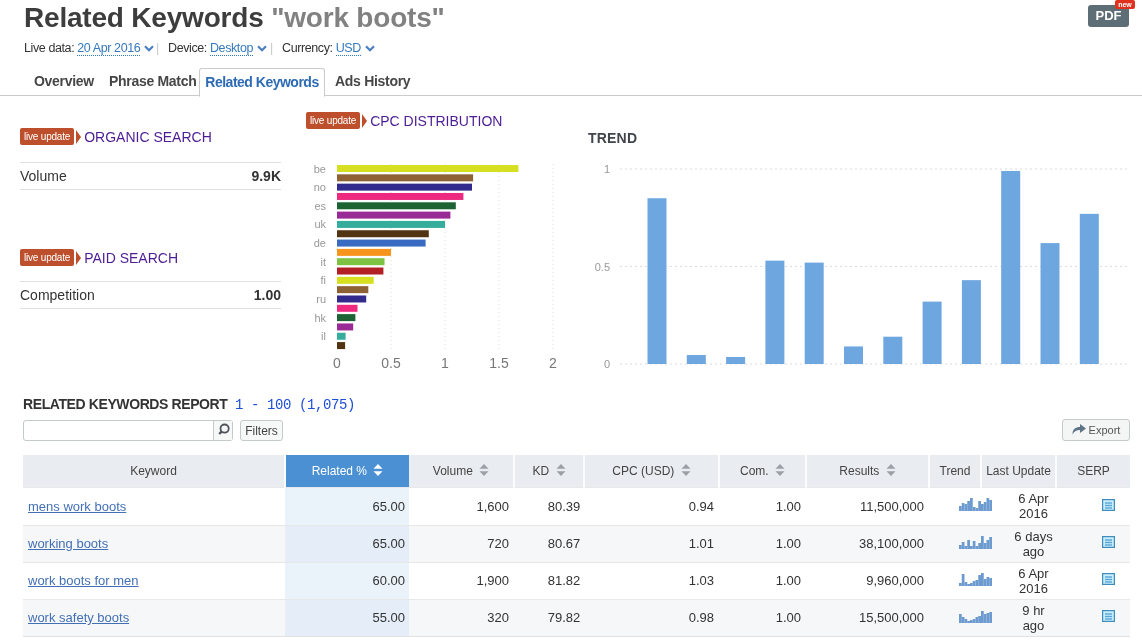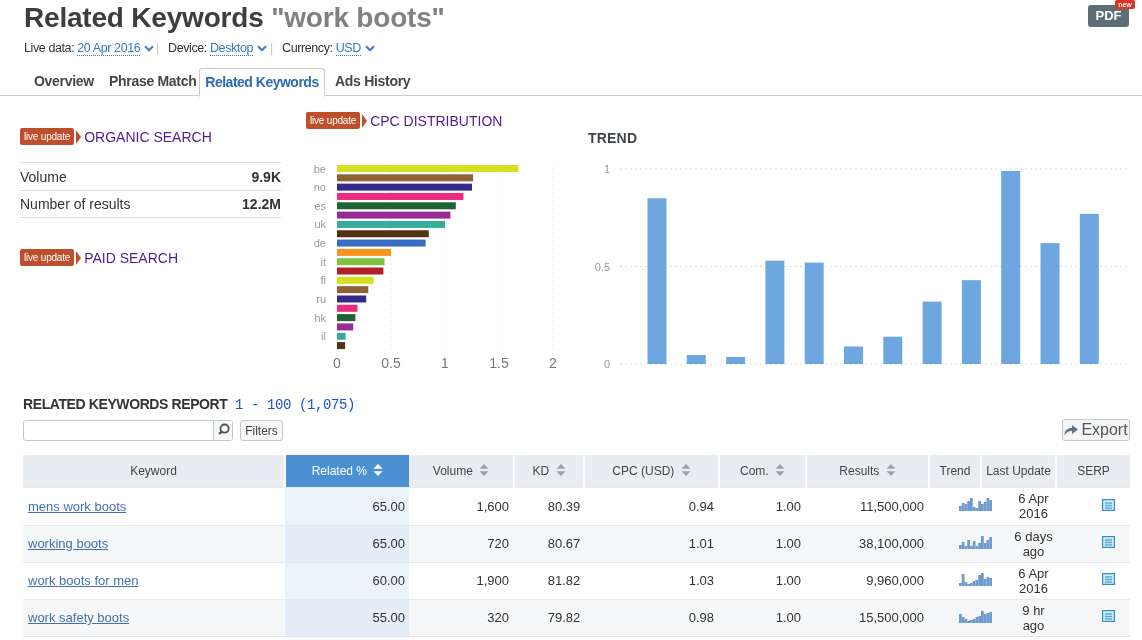--- a/index.html
+++ b/index.html
@@ -28,21 +28,21 @@
 .lrow { display:flex; justify-content:space-between; border-top:1px solid #e0e0e0; height:28px; align-items:center; font-size:14px; color:#333; }
 .lrow b { font-size:14px; }
 .lrow:last-child { border-bottom:1px solid #e0e0e0; }
 
 
 .rephead { position:absolute; left:23px; top:396px; font-size:14px; font-weight:bold; color:#333; letter-spacing:-0.4px; }
 .rephead span { color:#1d4ed8; font-weight:normal; margin-left:4px;font-family:Liberation Mono, monospace; }
 .searchbox { position:absolute; left:23px; top:420px; width:210px; height:21px; border:1px solid #c4c9cc; border-radius:3px; background:#fff; }
 .searchbtn { position:absolute; right:0; top:0; width:19px; height:19px; border-left:1px solid #c4c9cc; background:#f6f7f7; }
 .filters { position:absolute; left:240px; top:420px; width:43px; height:21px; border:1px solid #c4c9cc; border-radius:3px; background:#f7f8f8; font-size:12px; color:#444; text-align:center; line-height:20px; }
-.export { position:absolute; left:1062px; top:419px; width:68px; height:22px; border:1px solid #c4c9cc; border-radius:3px; background:#f4f6f6; font-size:16px; color:#555; line-height:20px; text-align:center; }
+.export { position:absolute; left:1062px; top:419px; width:68px; height:22px; border:1px solid #c4c9cc; border-radius:3px; background:#f4f6f6; font-size:11px; color:#555; line-height:20px; text-align:center; }
 
 
 table.rep { position:absolute; left:23px; top:455px; width:1107px; border-collapse:collapse; font-size:13px; color:#333; table-layout:fixed; }
 table.rep th { background:#e9edf1; font-weight:normal; font-size:12px; color:#444; height:32px; border-right:2px solid #fbfcfd; text-align:center; }
 table.rep th.rel { background:#4a90d2; color:#fff; border-right:none; }
 table.rep td { height:37px; border-top:1px solid #e8e8e8; padding-top:0; padding-bottom:0;padding-left:30px; }
 table.rep tr.last td { border-bottom:1px solid #e2e2e2; }
 table.rep tr.alt td { background:#f6f7f8; }
 table.rep td.rel { background:#eaf2fa; text-align:right; padding-right:4px; }
 table.rep tr.alt td.rel { background:#e4edf8; }
@@ -79,29 +79,29 @@
 </div>
 
 <div style="position:absolute; left:20px; top:127px;">
   <span class="badge">live update</span><span class="badge-arrow"></span><span class="sechead">ORGANIC SEARCH</span>
 </div>
 <div class="lpanel" style="top:162px;">
   <div class="lrow">
       <span>Volume</span>
       <b>9.9K</b>
     </div>
-  <div class="lrow">
-      <span>Number of results</span>
-      <b>12.2M</b>
-    </div>
 </div>
 <div style="position:absolute; left:20px; top:248px;">
   <span class="badge">live update</span><span class="badge-arrow"></span><span class="sechead">PAID SEARCH</span>
 </div>
 <div class="lpanel" style="top:281px;">
+  <div class="lrow">
+      <span>Competition</span>
+      <b>1.00</b>
+    </div>
 </div>
 
 <div style="position:absolute; left:306px; top:111px;">
   <span class="badge">live update</span><span class="badge-arrow"></span><span class="sechead">CPC DISTRIBUTION</span>
 </div>
 <svg id="cpcchart" style="position:absolute; left:300px; top:155px;" width="270" height="222" viewBox="0 0 270 222">
     <line x1="91.0" x2="91.0" y1="9" y2="196.4" stroke="#dedede" stroke-dasharray="1,3"></line>
     <line x1="145.0" x2="145.0" y1="9" y2="196.4" stroke="#dedede" stroke-dasharray="1,3"></line>
     <line x1="199.0" x2="199.0" y1="9" y2="196.4" stroke="#dedede" stroke-dasharray="1,3"></line>
     <line x1="253.0" x2="253.0" y1="9" y2="196.4" stroke="#dedede" stroke-dasharray="1,3"></line>

